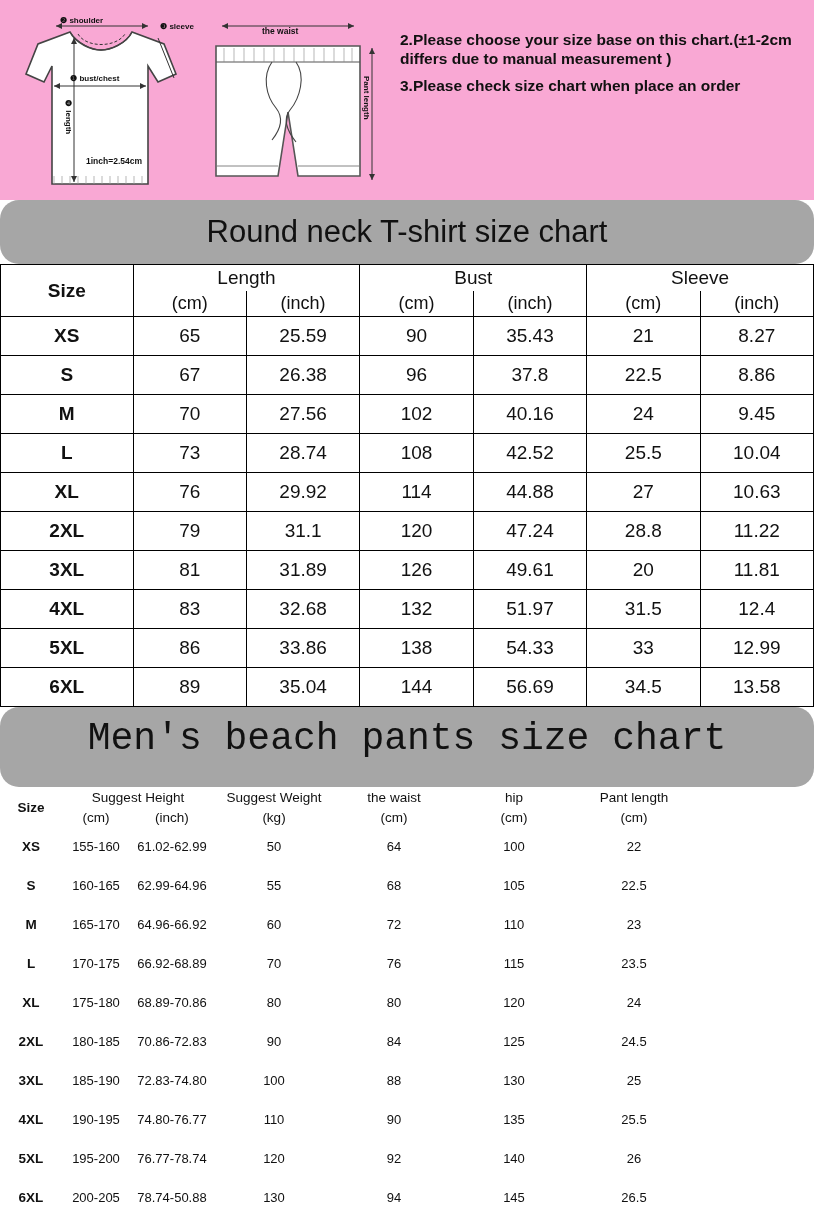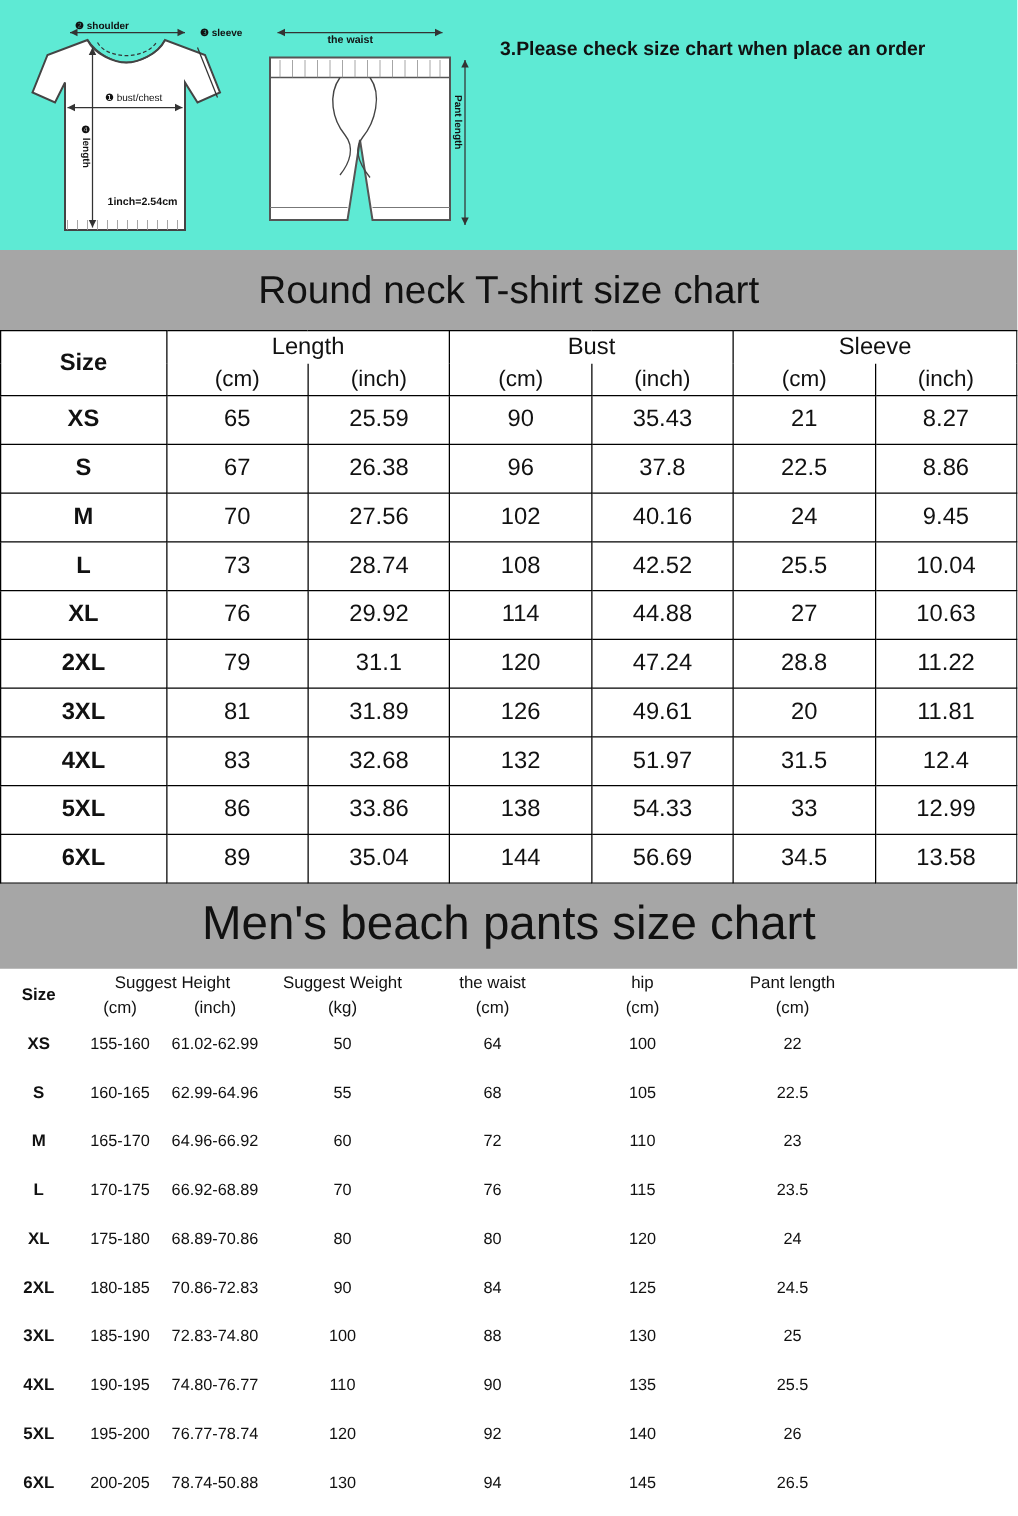--- a/index.html
+++ b/index.html
@@ -9,21 +9,21 @@
     background: #ffffff;
     font-family: "Liberation Sans", sans-serif;
   }
   .page { width: 814px; position: relative; }
 
   
   .top-area {
     width: 814px;
     height: 200px;
     position: relative;
-    background: #5eead4;
+    background: #f9a8d4;
   }
   .diagram-shirt {
     position: absolute;
     left: 8px; top: 4px;
     width: 190px; height: 192px;
   }
   .diagram-pants {
     position: absolute;
     left: 200px; top: 4px;
     width: 190px; height: 192px;
@@ -45,32 +45,34 @@
     color: #111;
     line-height: 1.25;
     margin-bottom: 7px;
   }
 
   
   .band {
     background: #a6a6a6;
     width: 814px;
     text-align: center;
+    border-radius: 19px;
   }
   .band-tshirt {
     height: 64px;
     line-height: 64px;
     font-size: 31px;
     color: #111;
   }
   .band-pants {
-    height: 68px;
+    height: 80px;
     line-height: 64px;
     font-size: 38px;
     color: #111;
+    font-family: Liberation Mono, monospace;
   }
 
   
   table { border-collapse: collapse; }
   .tbl-shirt {
     width: 814px;
     table-layout: fixed;
   }
   .tbl-shirt th, .tbl-shirt td {
     border: 1px solid #000;
@@ -170,21 +172,21 @@
         <line x1="46" y1="82" x2="138" y2="82" stroke="#333" stroke-width="1"></line>
         <path d="M46 82 l6 -3 v6 z" fill="#333"></path>
           <path d="M138 82 l-6 -3 v6 z" fill="#333"></path>
 
         <line x1="66" y1="34" x2="66" y2="178" stroke="#333" stroke-width="1"></line>
         <path d="M66 34 l-3 6 h6 z" fill="#333"></path>
           <path d="M66 178 l-3 -6 h6 z" fill="#333"></path>
       </svg>
       <div style="position:absolute; left:52px; top:12px; font-size:8px; font-weight:bold; color:#111;">❷ shoulder</div>
       <div style="position:absolute; left:152px; top:18px; font-size:8px; font-weight:bold; color:#111;">❸ sleeve</div>
-      <div style="position:absolute; left:76px; top:70px; font-size:8px; font-weight:normal; color:#111;">❶ bust/chest</div>
+      <div style="position:absolute; left:62px; top:70px; font-size:8px; font-weight:bold; color:#111;">❶ bust/chest</div>
       <div style="position:absolute; left:56px; top:95px; font-size:8px; font-weight:bold; color:#111; writing-mode:vertical-rl;">❹ length</div>
       <div style="position:absolute; left:78px; top:152px; font-size:8.5px; font-weight:bold; color:#111;text-align:right;">1inch=2.54cm</div>
     </div>
 
     <div class="diagram-pants">
       <svg width="190" height="192" viewBox="0 0 190 192">
 
         <path d="M16 42 L16 172 L78 172 L88 108 L98 172 L160 172 L160 42 Z" fill="#ffffff" stroke="#555" stroke-width="1.6"></path>
 
         <line x1="16" y1="58" x2="160" y2="58" stroke="#555" stroke-width="1.2"></line>
@@ -217,20 +219,21 @@
 
         <line x1="172" y1="44" x2="172" y2="176" stroke="#333" stroke-width="1"></line>
         <path d="M172 44 l-3 6 h6 z" fill="#333"></path>
           <path d="M172 176 l-3 -6 h6 z" fill="#333"></path>
       </svg>
       <div style="position:absolute; left:62px; top:22px; font-size:8.5px; font-weight:bold; color:#111;">the waist</div>
       <div style="position:absolute; left:162px; top:72px; font-size:8px; font-weight:bold; color:#111; writing-mode:vertical-rl;">Pant length</div>
     </div>
 
     <div class="attention-block">
+      <div class="attention-line">2.Please choose your size base on this chart.(±1-2cm differs due to manual measurement )</div>
       <div class="attention-line">3.Please check size chart when place an order</div>
     </div>
   </div>
 
   <div class="band band-tshirt">Round neck T-shirt size chart</div>
 
   <table class="tbl-shirt">
     <colgroup>
       <col class="col-size">
         <col class="col-d">

